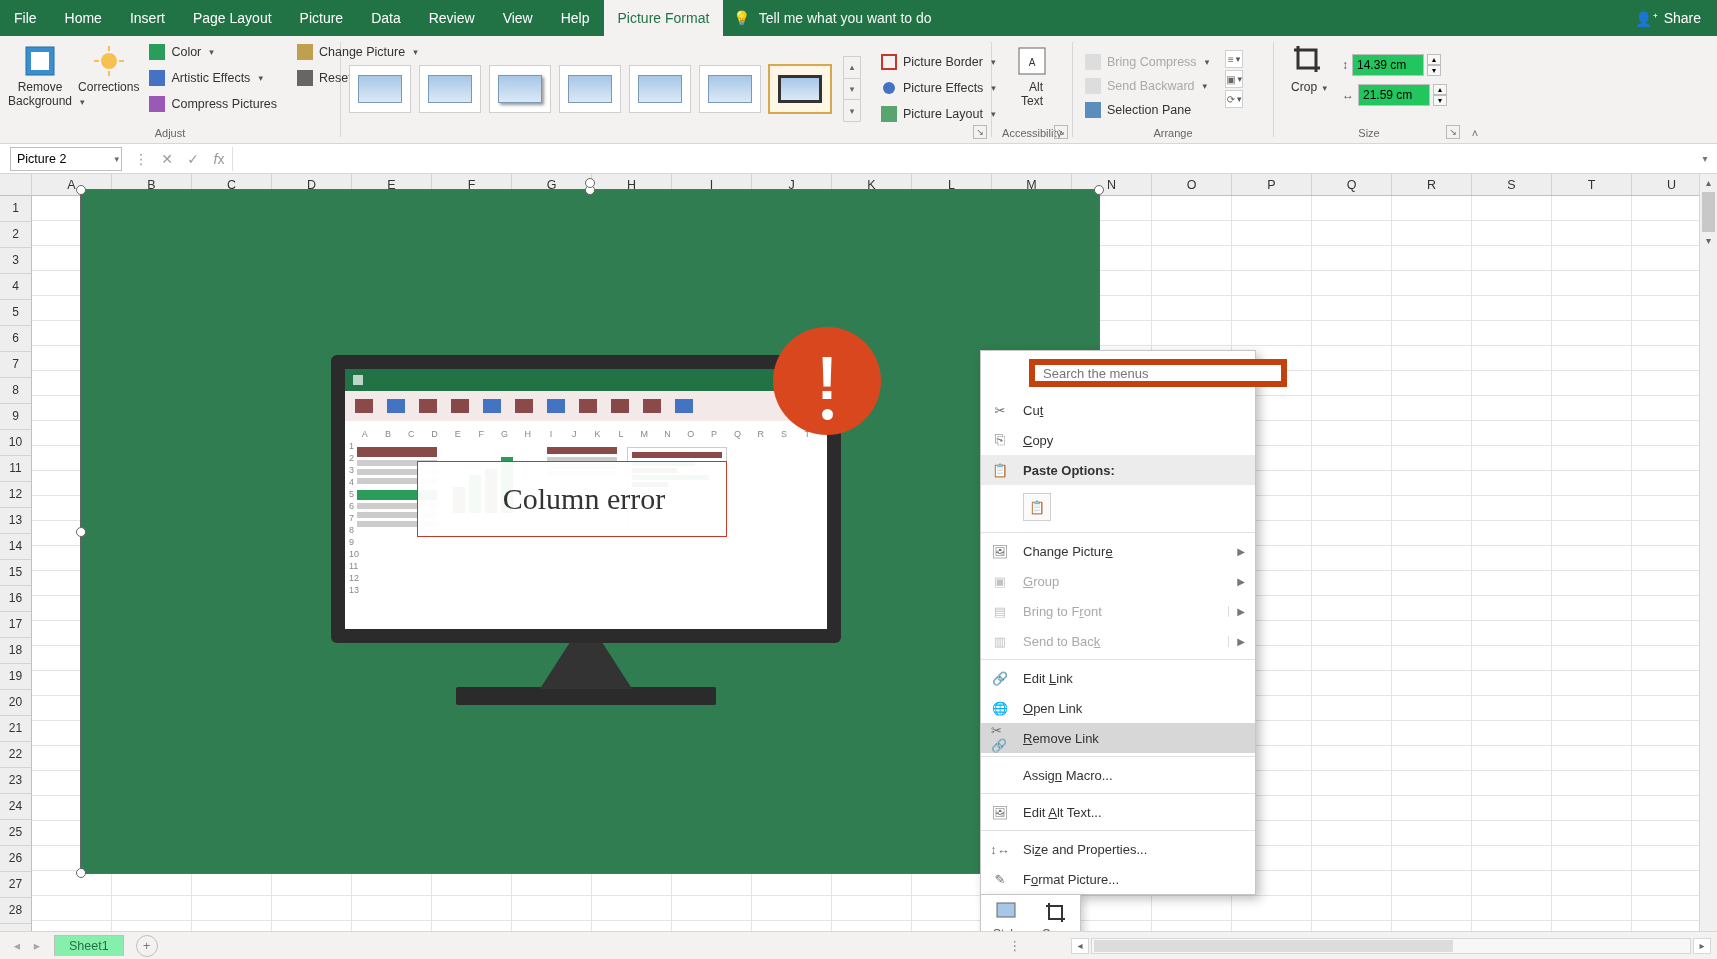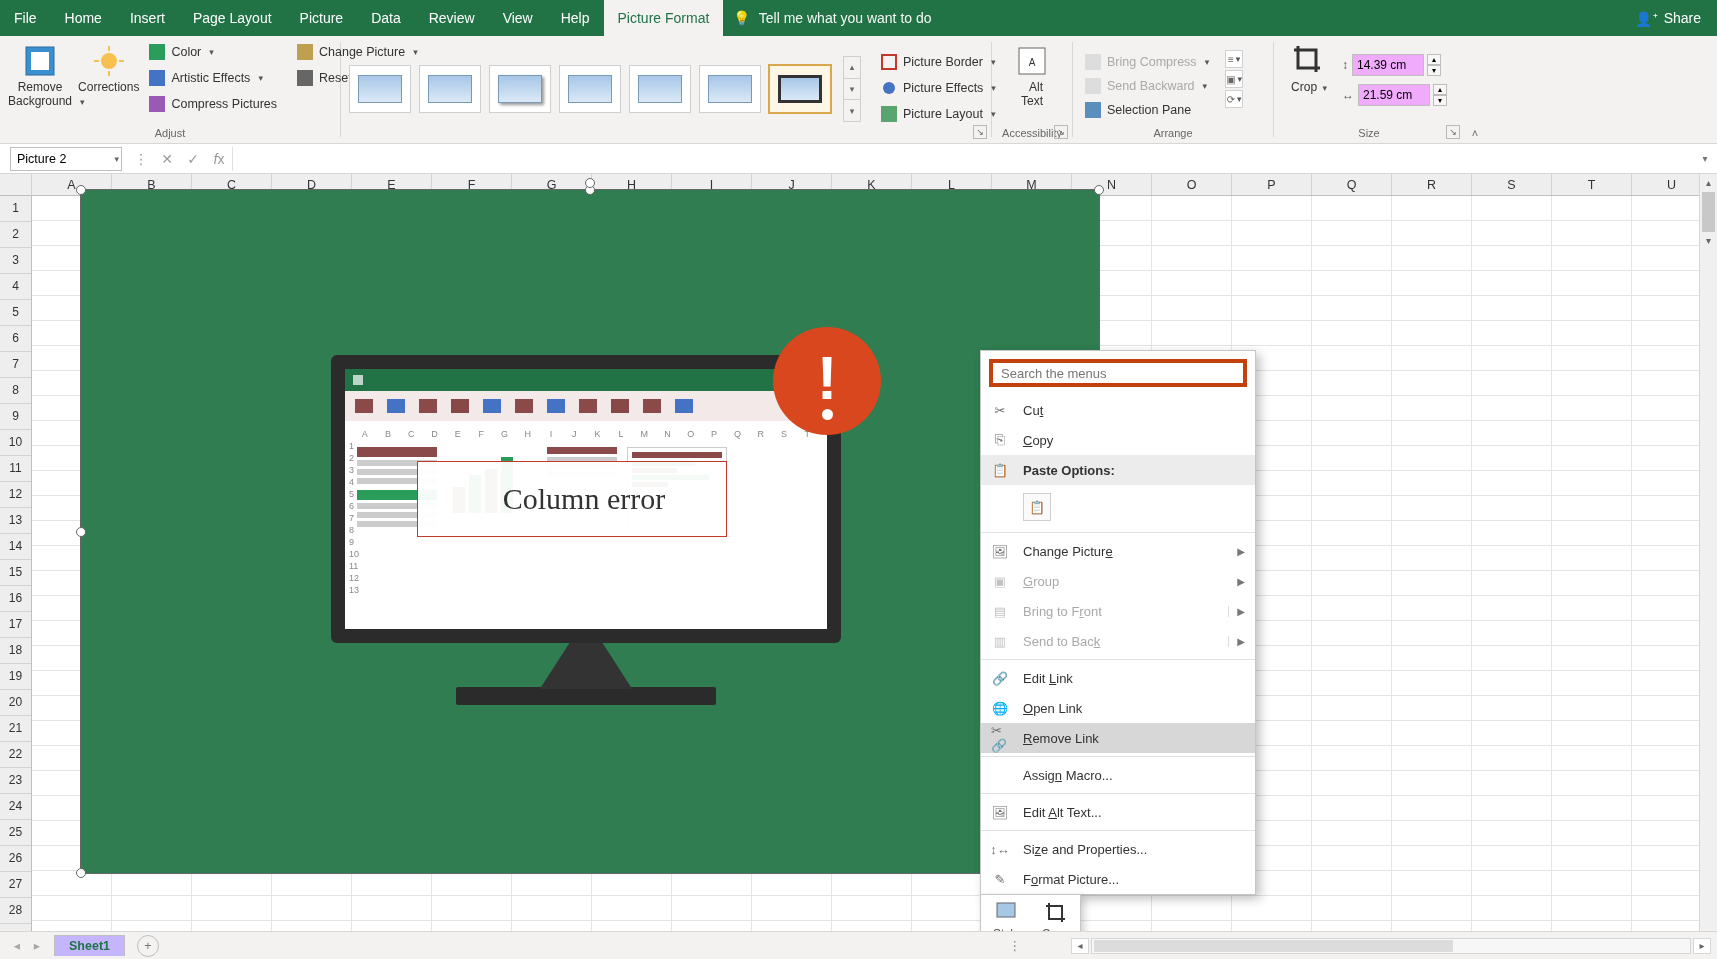--- a/index.html
+++ b/index.html
@@ -28,21 +28,21 @@
 .small-btn .ic { width:16px; height:16px; }
 .drop-caret { font-size:9px; color:#555; margin-left:2px; }
 .gallery { display:flex; gap:8px; align-items:center; padding-top:16px;}
 .gallery-item { width:62px; height:48px; border:1px solid #cfcfcf; background:#fff; display:flex; align-items:center; justify-content:center;}
 .gallery-item.sel { outline:2px solid #d9a84e; outline-offset:-1px; border-color:#d9a84e; background:#fff7e6;}
 .gallery-item .thumb { width:44px; height:28px; background:linear-gradient(#a7c7e7,#dbe9f6); border:1px solid #7a99b8;}
 .gallery-scroll { display:flex; flex-direction:column; border:1px solid #cfcfcf; width:18px; height:66px; margin-left:4px;}
 .gallery-scroll div { flex:1; display:flex; align-items:center; justify-content:center; font-size:9px; color:#666; border-bottom:1px solid #cfcfcf;}
 .gallery-scroll div:last-child{border-bottom:none;}
 .dialog-launcher { position:absolute; right:4px; bottom:4px; width:14px; height:14px; border:1px solid #b9b9b9; font-size:9px; display:flex;align-items:center;justify-content:center;color:#666;}
-.size-input { width:72px; height:22px; border:1px solid #bebebe; background:#f0abfc; font-size:12px; padding:0 4px;}
+.size-input { width:72px; height:22px; border:1px solid #bebebe; background:#22c55e; font-size:12px; padding:0 4px;}
 .spin { display:inline-flex; flex-direction:column; margin-left:-1px;}
 .spin span{width:14px;height:11px;border:1px solid #bebebe;font-size:8px;text-align:center;line-height:9px;background:#f7f7f7;}
 .collapse-caret{ width:22px; display:flex;align-items:flex-end;justify-content:center;font-size:11px;color:#666; padding-bottom:4px;}
 .arrange-col{display:flex;flex-direction:column;gap:0;}
 .arrange-aux{display:flex;flex-direction:column;gap:2px;margin-left:6px;}
 .aux-ic{width:18px;height:18px;border:1px solid #cfcfcf;background:#fff;display:flex;align-items:center;justify-content:center;font-size:10px;color:#666;}
 
 
 .formula-row{height:30px;border-bottom:1px solid #d7d7d7;display:flex;align-items:center;background:#fff;}
 .name-box{width:112px;height:24px;border:1px solid #bebebe;margin:0 6px 0 10px;display:flex;align-items:center;font-size:12.5px;padding:0 6px;position:relative;}
@@ -79,41 +79,41 @@
 .chartlet{width:90px;height:70px;}
 .err-overlay{position:absolute;left:72px;top:40px;width:310px;height:76px;border:1px solid #c0392b;background:rgba(255,255,255,0.95);display:flex;align-items:center;justify-content:center;font-family:Georgia,serif;font-size:30px;color:#333;padding-left:24px;}
 .mon-stand{width:110px;height:46px;background:#333;margin:0 auto;clip-path:polygon(35% 0,65% 0,92% 100%,8% 100%);}
 .mon-base{width:260px;height:18px;background:#2b2b2b;margin:-2px auto 0;border-radius:2px;}
 .alert-circle{position:absolute;right:-40px;top:-28px;width:108px;height:108px;border-radius:50%;background:#d9471f;color:#fff;display:flex;flex-direction:column;align-items:center;justify-content:center;font-size:62px;font-weight:bold;font-family:Georgia,serif;}
 .alert-circle .dot{width:11px;height:11px;background:#fff;border-radius:50%;margin-top:-4px;}
 
 
 .ctx{position:absolute;left:980px;top:176px;width:276px;background:#fff;border:1px solid #c6c6c6;box-shadow:4px 4px 10px rgba(0,0,0,0.25);font-size:13px;}
 .ctx-search{margin:8px;}
-.ctx-search input{width:100%;height:28px;border:4px solid #c2410c;padding:0 8px;font-size:13px;}
+.ctx-search input{width:100%;height:28px;border:6px solid #c2410c;padding:0 8px;font-size:13px;margin-left:40px;}
 .ctx-item{display:flex;align-items:center;height:30px;padding:0 10px;gap:14px;color:#333;}
 .ctx-item.disabled{color:#a9a9a9;}
 .ctx-item.hover{background:#d7d7d7;}
 .ctx-ic{width:18px;height:18px;display:flex;align-items:center;justify-content:center;color:#6e6e6e;font-size:13px;}
 .ctx-item.disabled .ctx-ic{color:#c2c2c2;}
 .ctx-sub{margin-left:auto;font-size:10px;color:#777;}
 .ctx-sep{height:1px;background:#e0e0e0;margin:3px 0;}
 .ctx-paste{height:44px;display:flex;align-items:center;padding-left:42px;}
 .paste-opt{width:28px;height:28px;border:1px solid #cfcfcf;background:#fafafa;display:flex;align-items:center;justify-content:center;color:#8a6d3b;}
 
 
 .mini-tb{position:absolute;left:980px;top:720px;background:#fff;border:1px solid #c6c6c6;box-shadow:3px 3px 8px rgba(0,0,0,0.2);padding:6px 12px 4px;display:flex;gap:22px;}
 .mini-col{display:flex;flex-direction:column;align-items:center;gap:4px;font-size:12px;color:#555;}
 .mini-col .ic{width:22px;height:22px;}
 
 
 .sheet-bar{position:absolute;left:0;right:0;bottom:0;height:28px;background:#f3f2f1;border-top:1px solid #d7d7d7;display:flex;align-items:center;font-size:12.5px;color:#333;}
 .sheet-nav{display:flex;gap:2px;padding:0 8px;color:#a7a7a7;}
 .sheet-nav span{width:18px;text-align:center;}
-.sheet-tab{border:1px solid #bfbfbf;border-bottom:none;background:#c4b5fd;padding:3px 14px;font-weight:700;color:#217346;}
+.sheet-tab{border:1px solid #bfbfbf;border-bottom:none;background:#86efac;padding:3px 14px;font-weight:400;color:#217346;}
 .add-sheet{width:22px;height:22px;border:1px solid #bfbfbf;border-radius:50%;margin-left:12px;display:flex;align-items:center;justify-content:center;color:#777;}
 .hscroll{flex:1;display:flex;align-items:center;justify-content:flex-end;gap:0;margin:0 6px 0 40px;}
 .hscroll .track{flex:1;height:16px;border:1px solid #d7d7d7;background:#f7f7f7;position:relative;margin:0 2px;}
 .hscroll .htb{position:absolute;left:2px;top:1px;bottom:1px;width:60%;background:#dcdcdc;}
 .hscroll .arrow{width:18px;height:16px;border:1px solid #d7d7d7;text-align:center;font-size:10px;line-height:14px;color:#666;background:#fff;}
 u.ak{text-decoration:underline;}
 </style>
 </head>
 <body>
 

